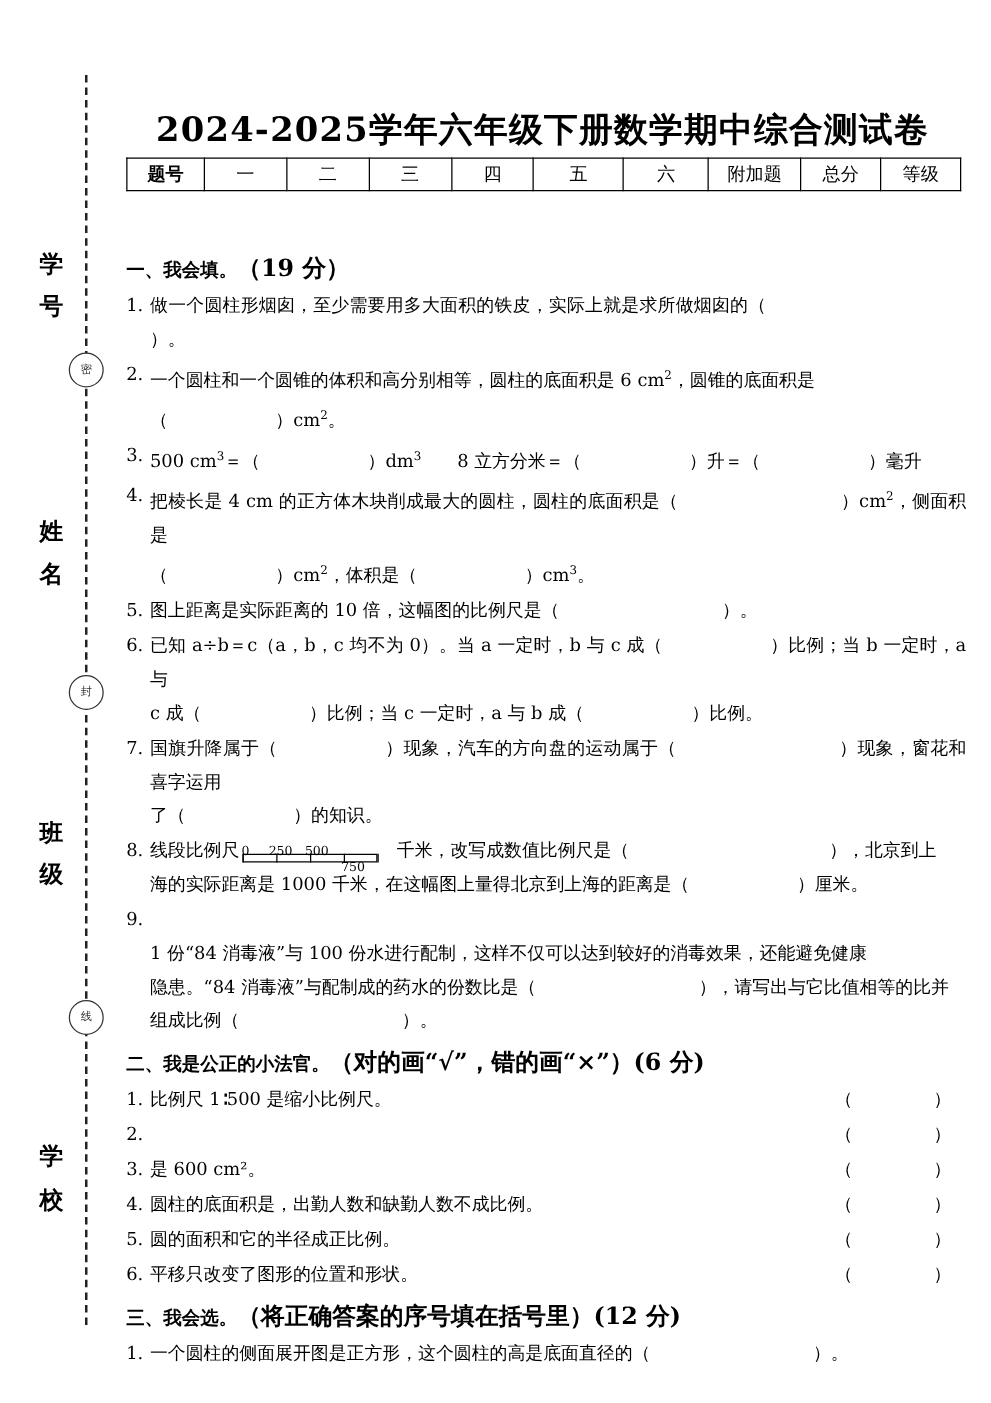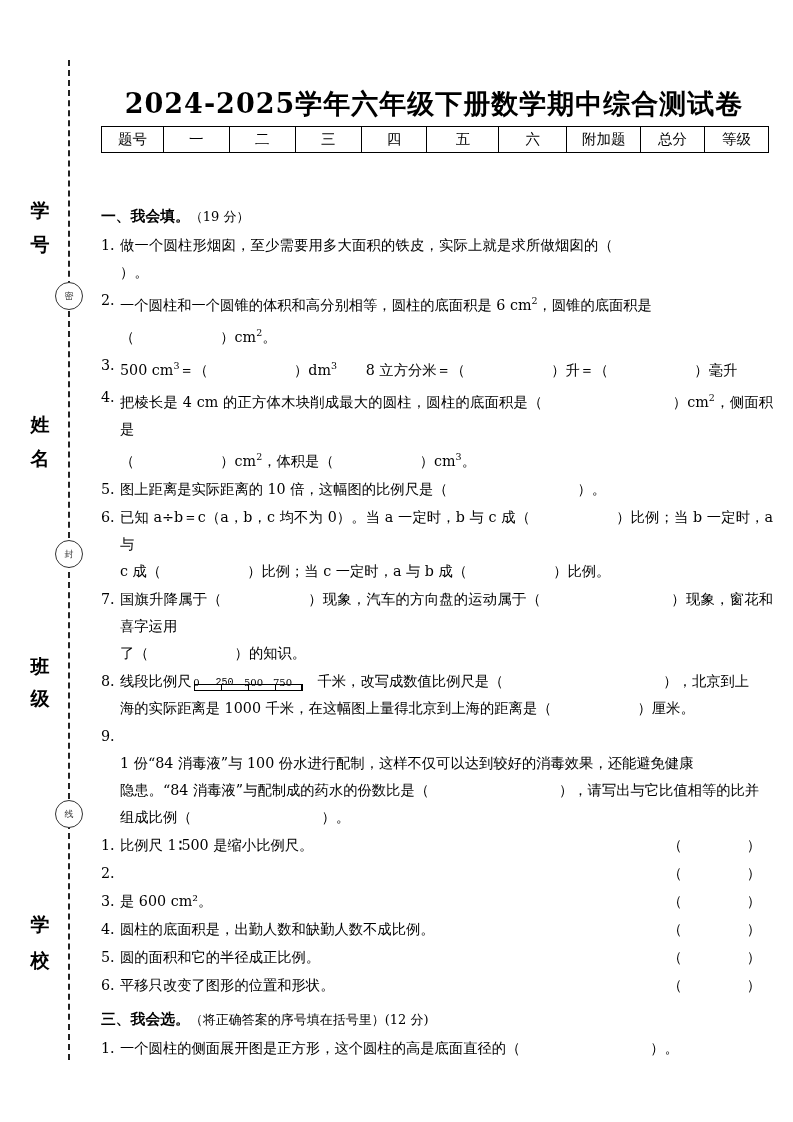--- a/index.html
+++ b/index.html
@@ -80,37 +80,37 @@
     border-collapse: collapse;
     font-size: 14.5px;
   }
   .score-table td {
     border: 1px solid #000;
     height: 26px;
     text-align: center;
     vertical-align: middle;
     padding: 0;
   }
-  .score-table td.head { font-weight: 400; }
+  .score-table td.head { font-weight: 700; }
 
   
   .content {
     position: absolute;
     left: 101px;
     top: 196px;
     width: 672px;
     font-size: 14.3px;
     line-height: 27px;
   }
   .sec-head {
     font-weight: 700;
     margin: 6px 0 2px 0;
     font-size: 14.8px;
   }
-  .sec-head .small { font-weight: 400; font-size: 13px; }
+  .sec-head .small { font-weight: 700; font-size: 19px; }
   .q {
     margin: 0 0 1px 0;
     text-indent: 0;
     padding-left: 19px;
     position: relative;
     text-align: justify;
   }
   .q > .num {
     position: absolute;
     left: 0;
@@ -238,35 +238,38 @@
     <div class="q">
       <span class="num">8.</span>
       <span>线段比例尺</span><span class="ruler">
         <span class="bar"></span>
         <span class="tick" style="left:0px;"></span>
         <span class="tick" style="left:27px;"></span>
         <span class="tick" style="left:54px;"></span>
         <span class="tick" style="left:81px;"></span>
         <span class="tick" style="left:108px;"></span>
         <span class="lbl" style="left:2px;">0</span>
-        <span class="lbl" style="left:30px;font-family:Liberation Mono, monospace;">250</span>
+        <span class="lbl" style="left:30px;">250</span>
         <span class="lbl" style="left:59px;">500</span>
-        <span class="lbl" style="left:88px;">750</span>
+        <span class="lbl" style="left:88px;margin-top:13px;">750</span>
       </span><span>千米</span><span>，改写成数值比例尺是（</span><span class="blank-xl"></span><span>），北京到上</span><br>
       <span>海的实际距离是 1000 千米，在这幅图上量得北京到上海的距离是（</span><span class="blank-m"></span><span>）厘米。</span>
     </div>
 
     <div class="q">
       <span class="num">9.</span>
       <br>
       <span>1 份“84 消毒液”与 100 份水进行配制，这样不仅可以达到较好的消毒效果，还能避免健康</span><br>
       <span>隐患。“84 消毒液”与配制成的药水的份数比是（</span><span class="blank-l"></span><span>），请写出与它比值相等的比并</span><br>
       <span>组成比例（</span><span class="blank-l"></span><span>）。</span>
     </div>
 
+    <div class="sec-head">
+      <span>二、我是公正的小法官。</span><span class="small">（对的画“√”，错的画“×”）(6 分)</span>
+    </div>
 
     <div class="q tf-row">
       <span class="num">1.</span>
       <span class="tf-brackets">（　　）</span>
       <span>比例尺 1∶500 是缩小比例尺。</span>
     </div>
 
     <div class="q tf-row">
       <span class="num">2.</span>
       <span class="tf-brackets">（　　）</span>

